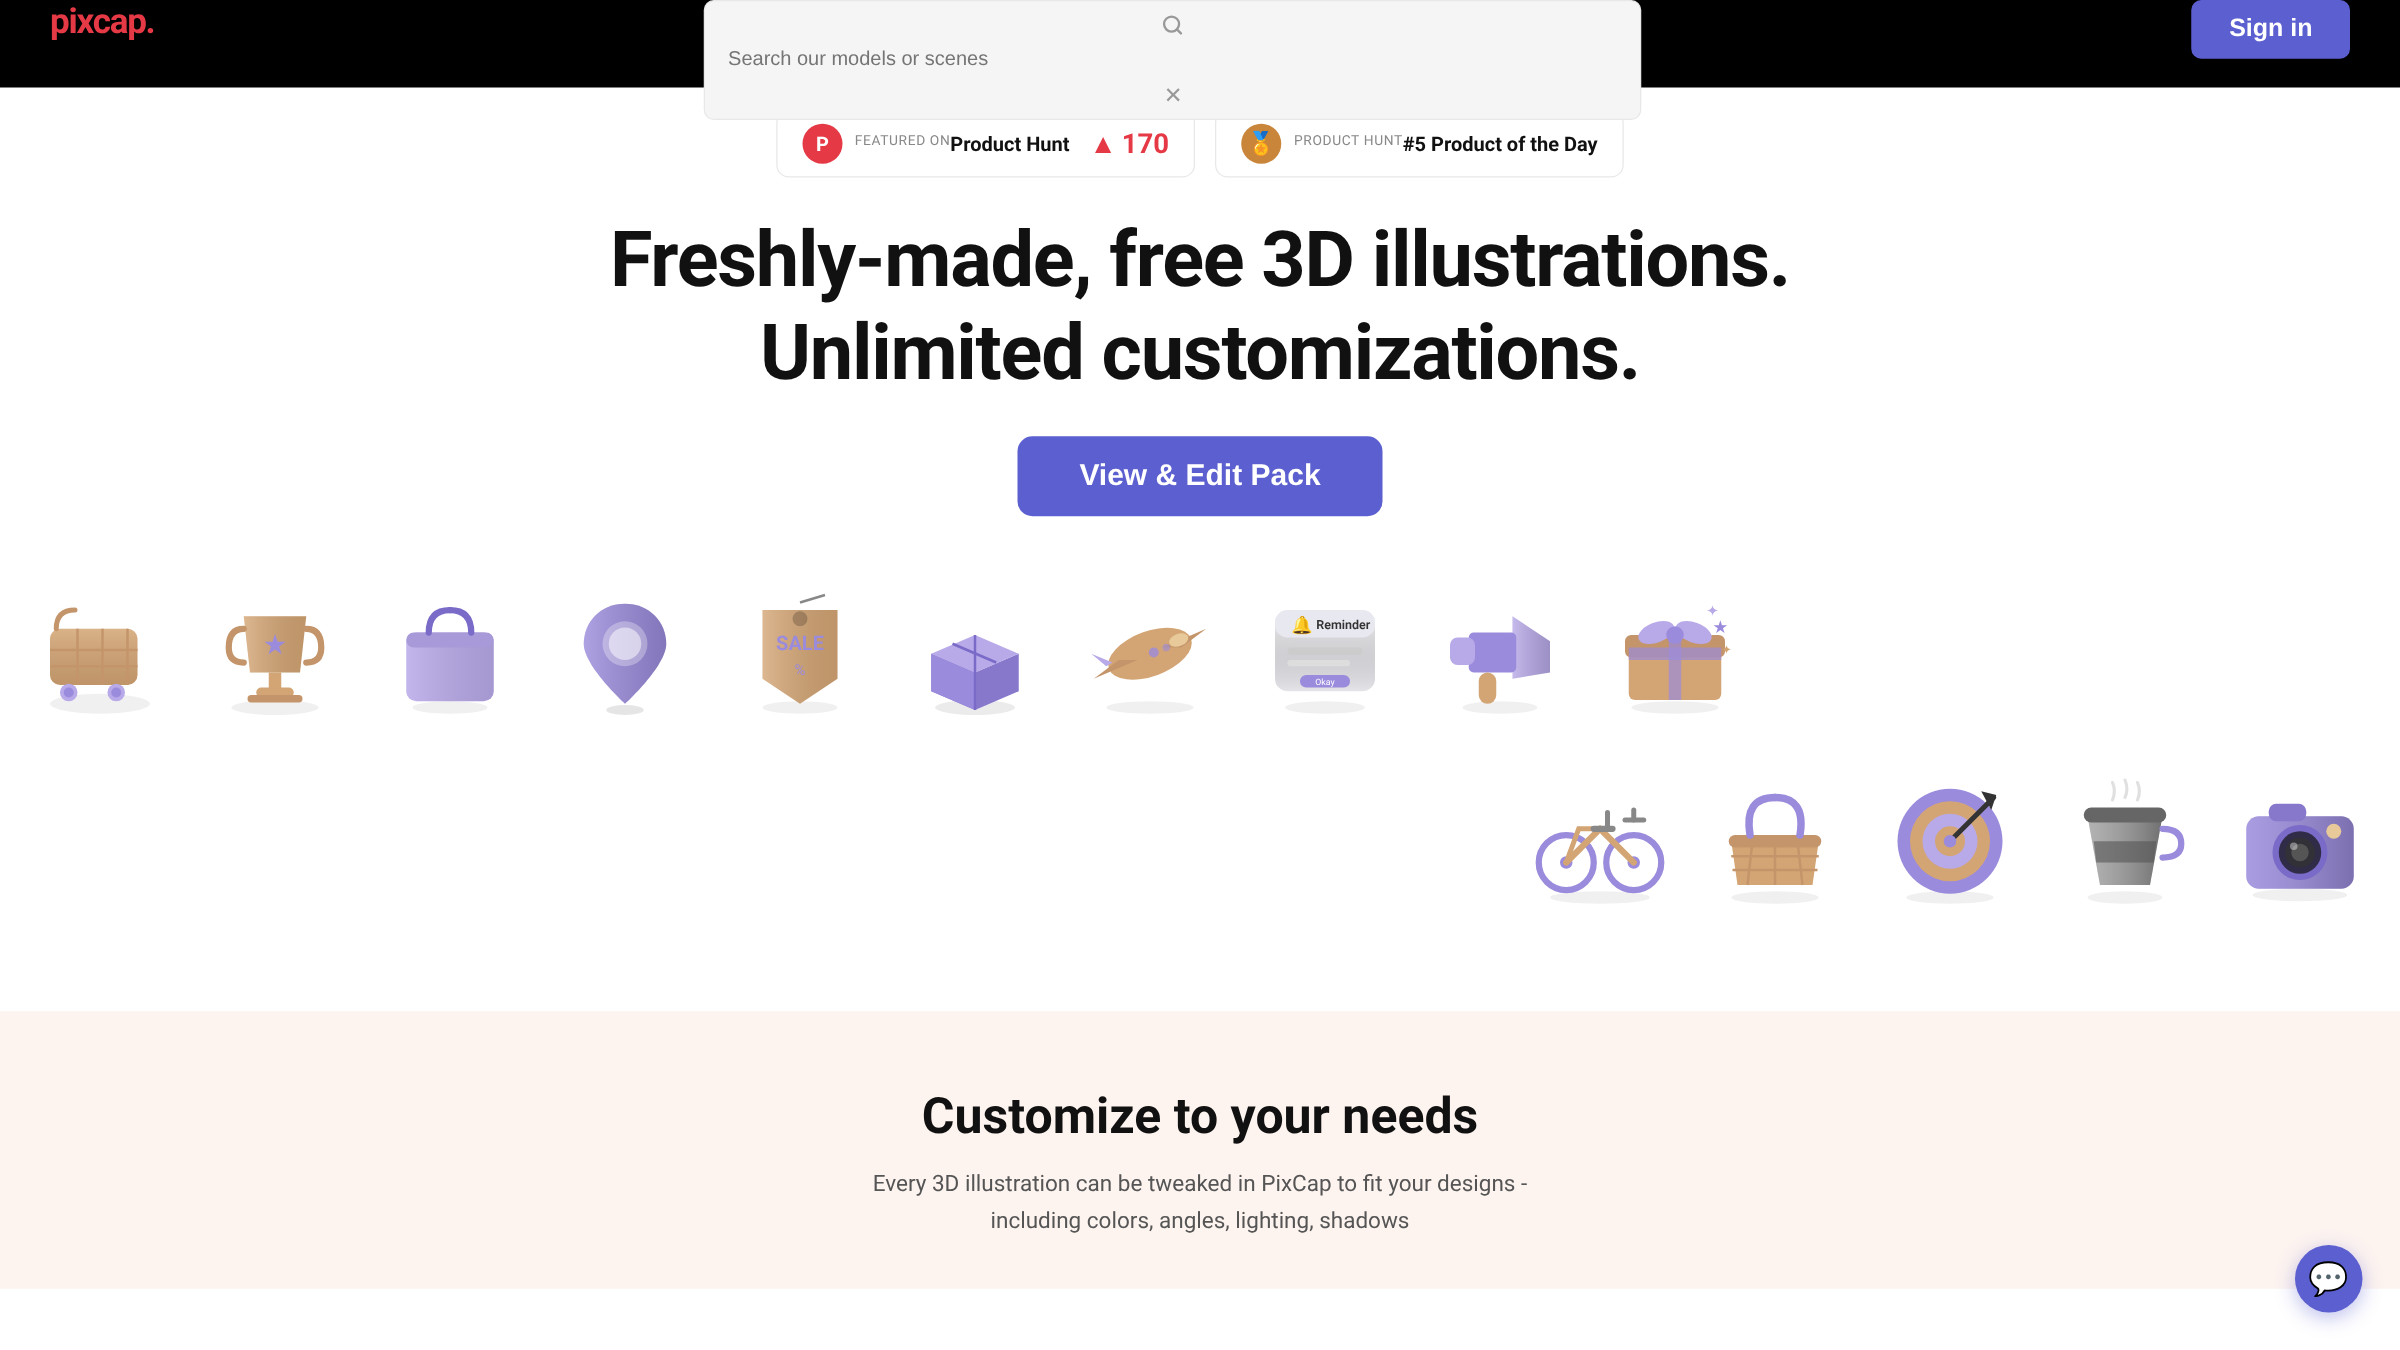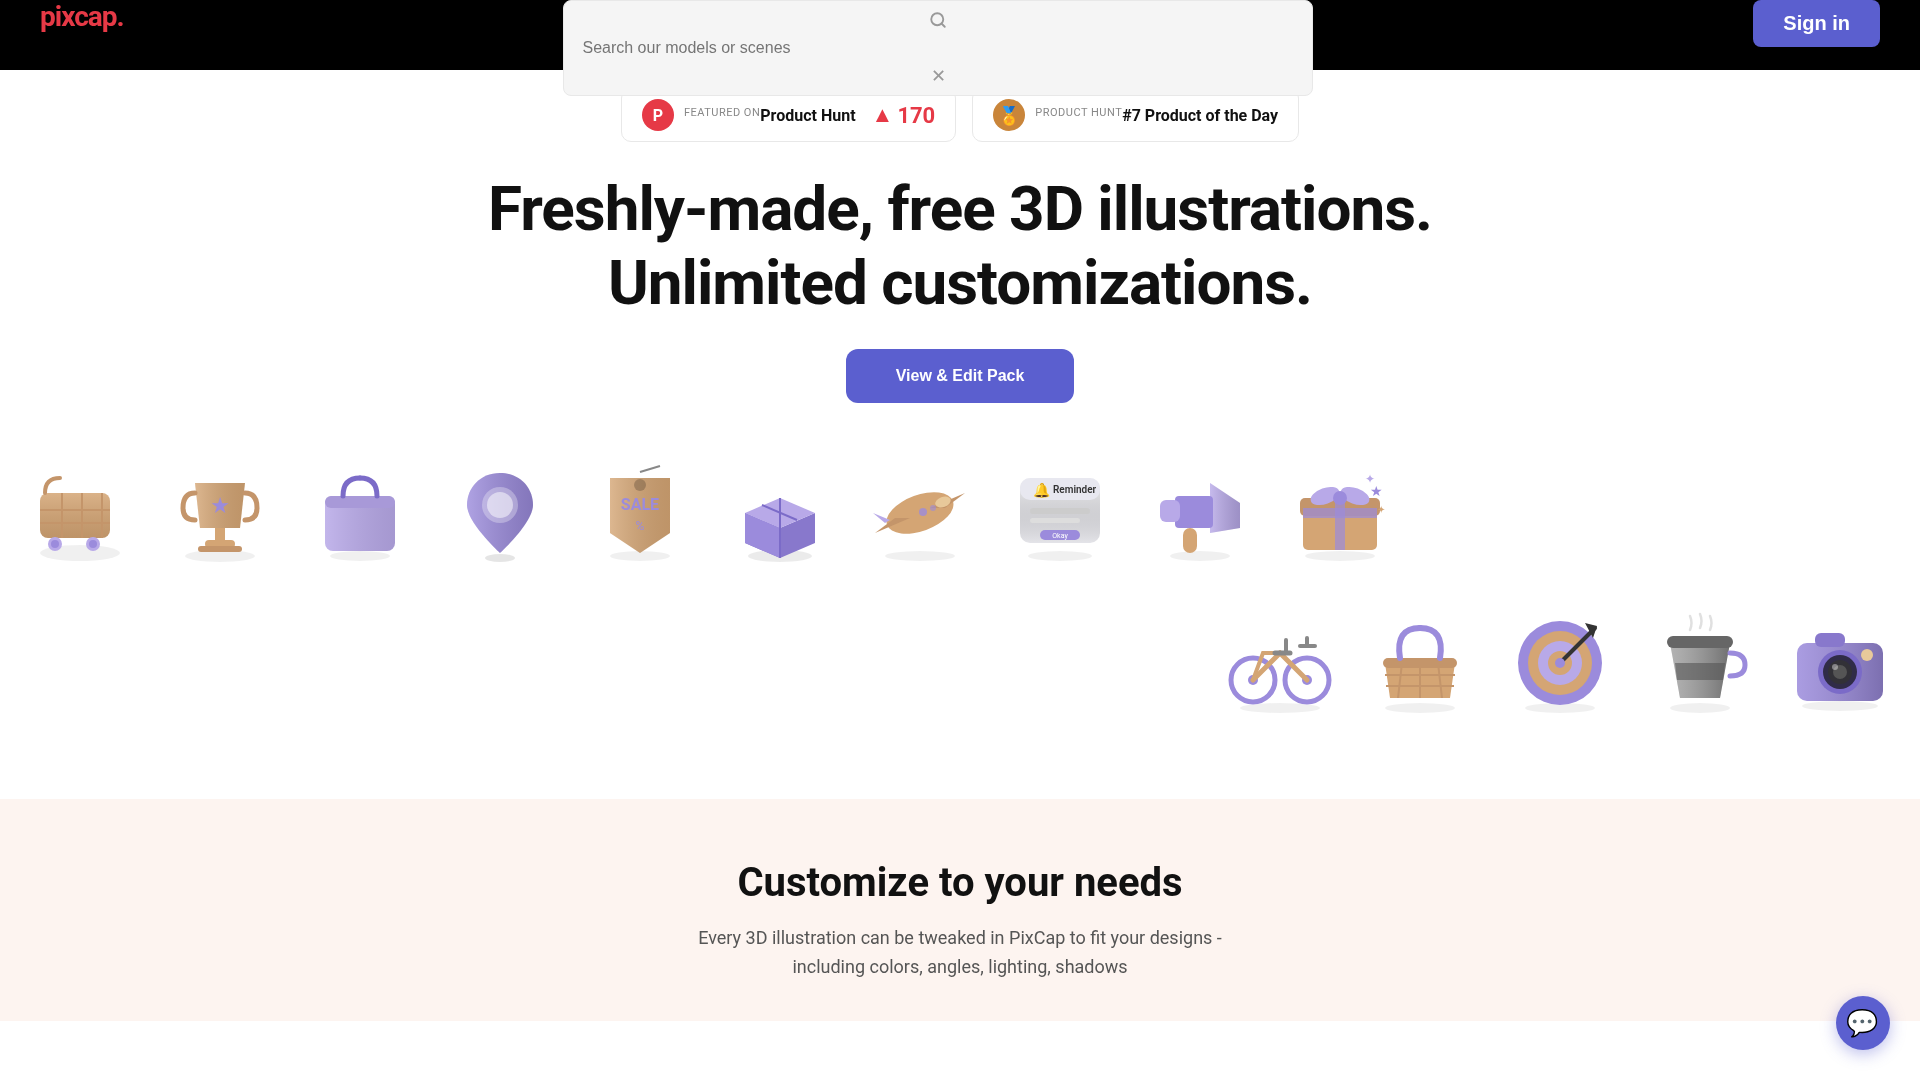--- a/index.html
+++ b/index.html
@@ -129,21 +129,21 @@
       color: #111;
       line-height: 1.2;
       letter-spacing: -1px;
     }
     .cta-btn {
       display: inline-block;
       background: #5b5fcf;
       color: #fff;
       border-radius: 12px;
       padding: 18px 50px;
-      font-size: 16px;
+      font-size: 24px;
       font-weight: 600;
       margin-top: 28px;
       cursor: pointer;
       border: none;
     }
 
     
     .icons-section {
       position: relative;
       padding: 20px 0 10px;
@@ -247,21 +247,21 @@
     <div class="badge-count">
       <span>▲</span>
       <span>170</span>
     </div>
   </div>
 
   <div class="badge">
     <div class="badge-icon-medal">🏅</div>
     <div class="badge-text">
       <span class="badge-top">PRODUCT HUNT</span>
-      <span class="badge-main">#7 Product of the Day</span>
+      <span class="badge-main">#5 Product of the Day</span>
     </div>
   </div>
 </div>
 
 <section class="hero">
   <h1>
     <span>Freshly-made, free 3D illustrations.</span><br>
     <span>Unlimited customizations.</span>
   </h1>
   <button class="cta-btn">View &amp; Edit Pack</button>

